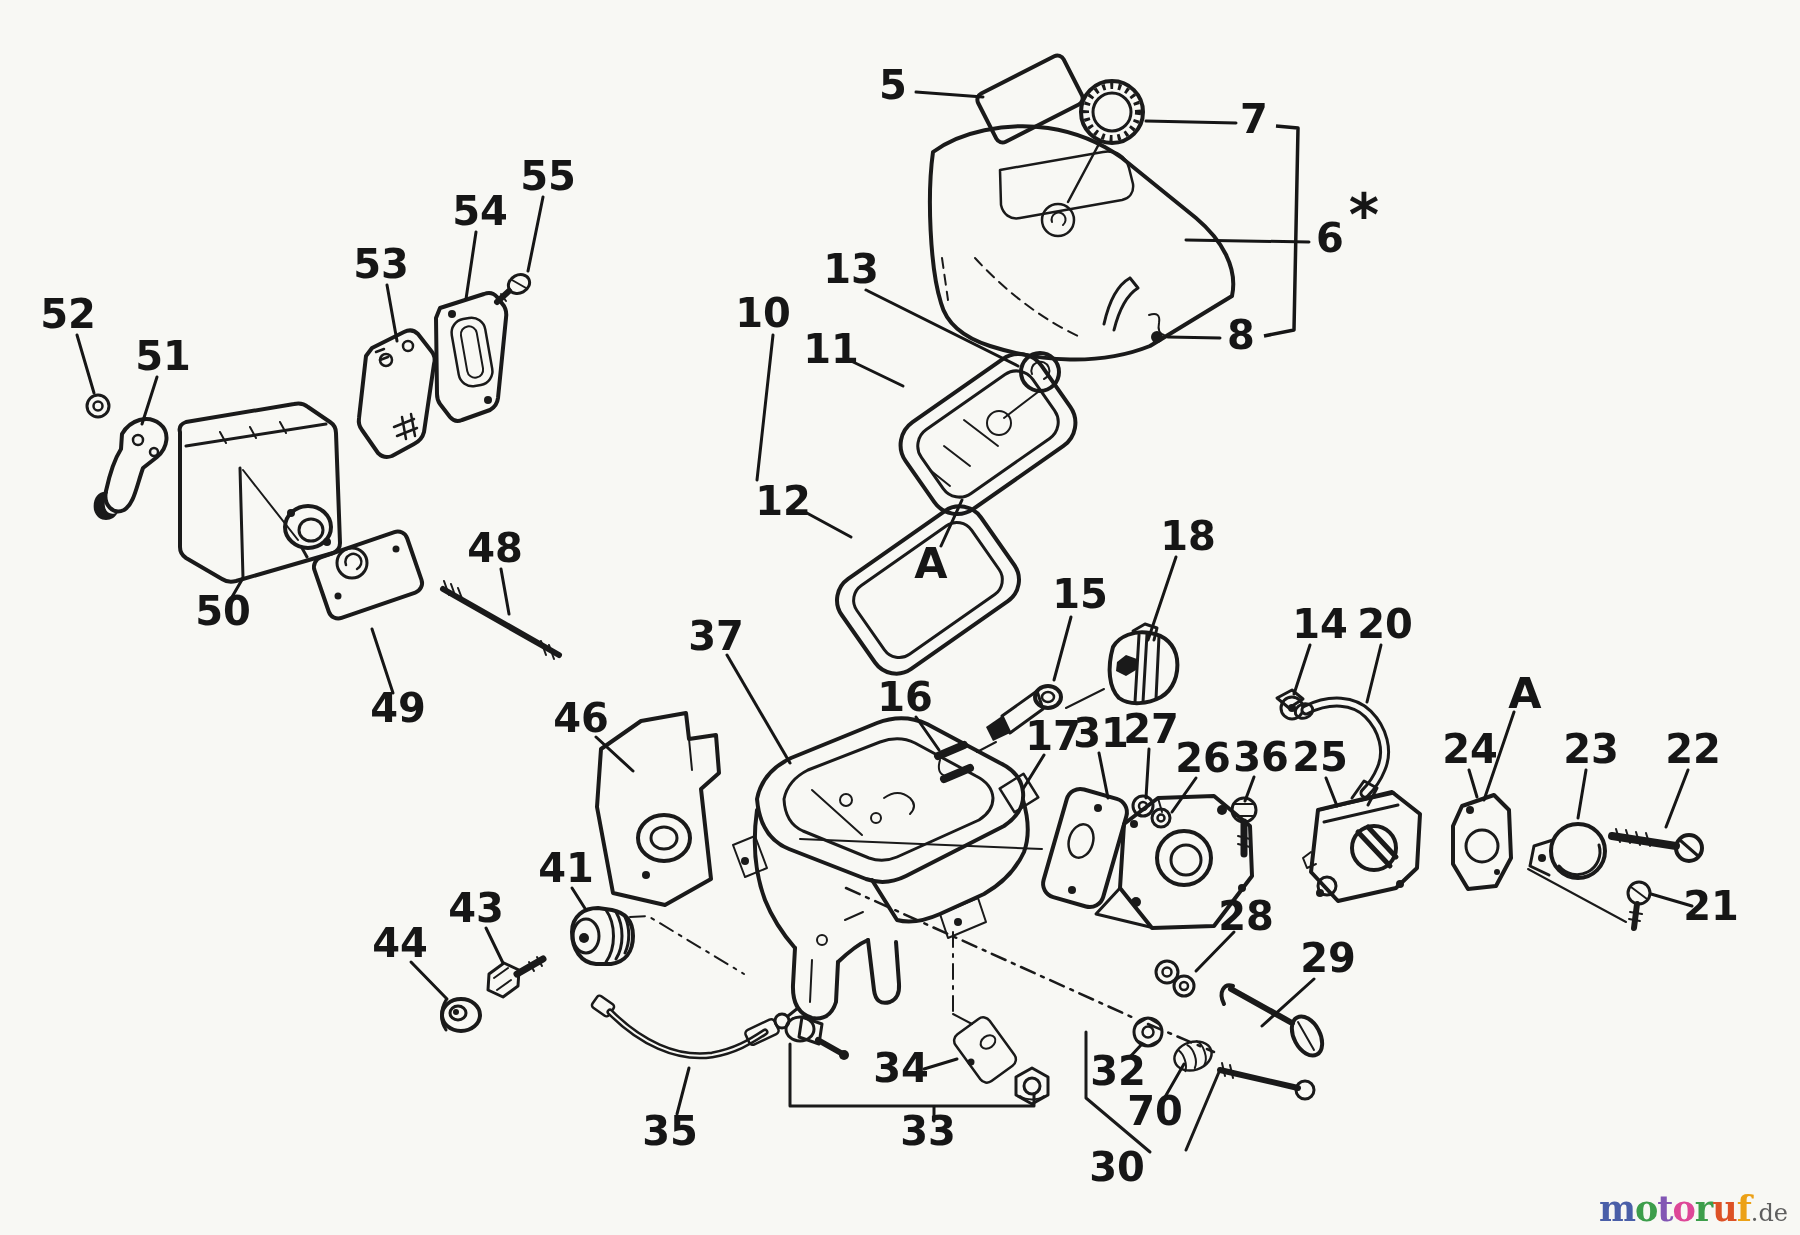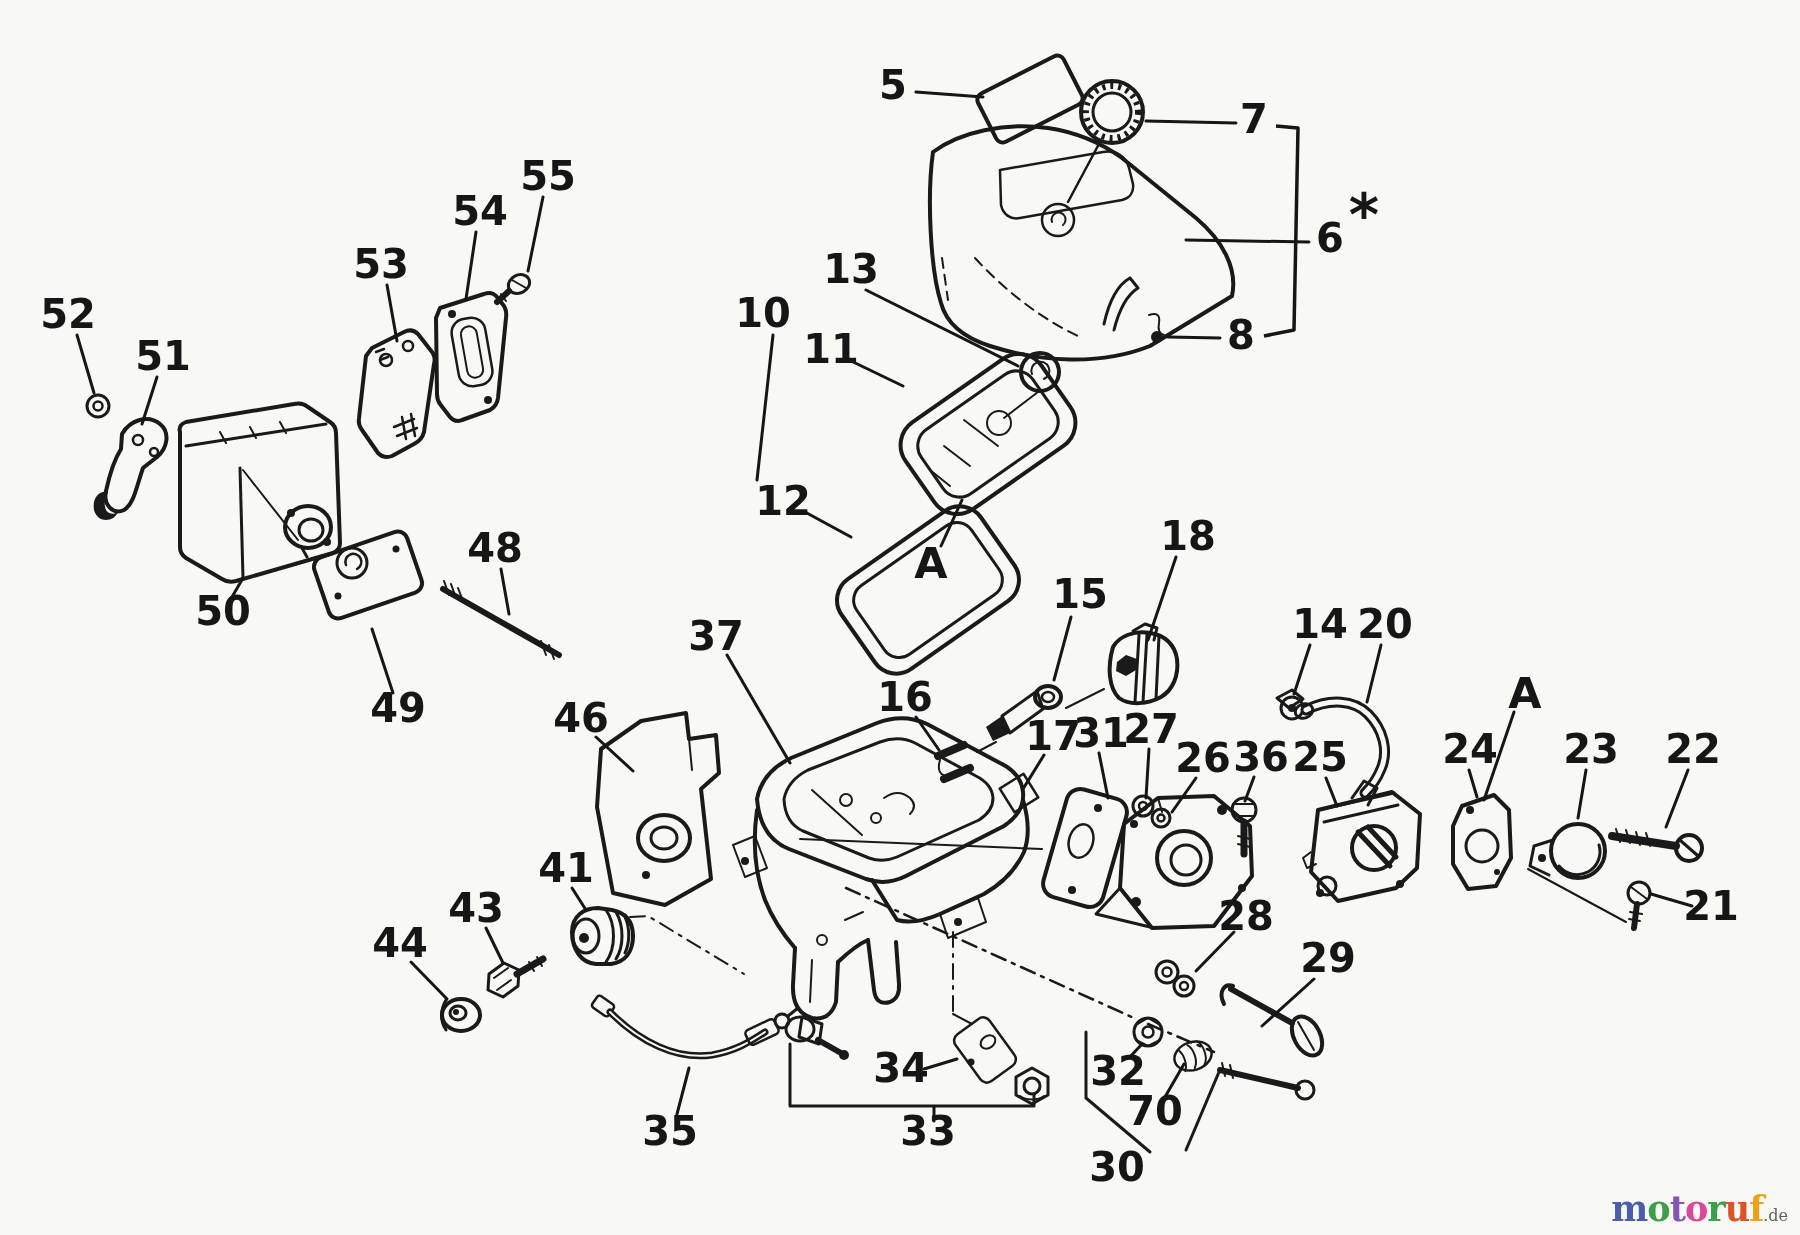--- a/index.html
+++ b/index.html
@@ -13,21 +13,21 @@
   .w6{stroke-width:6;} .w7{stroke-width:7;} .w8{stroke-width:8;}
   .fillb{fill:#1a1a1a;stroke:none;}
   .dash{stroke-dasharray:10 7;}
   .dashdot{stroke-dasharray:15 7 3 7;}
   .bgline{stroke:#f8f8f4;fill:none;stroke-linecap:round;}
   .callout{font-family:"DejaVu Sans",sans-serif;font-weight:700;font-size:40px;fill:#161616;text-anchor:middle;dominant-baseline:middle;}
   .callout.detail{font-size:43px;}
   .callout.star{font-size:58px;}
   .leader{stroke:#161616;stroke-width:3;stroke-linecap:round;}
   .watermark{position:absolute;right:12px;bottom:6px;font-family:"DejaVu Serif",serif;font-weight:700;font-size:35px;letter-spacing:-1px;white-space:nowrap;}
-  .watermark .suffix{font-size:16px;font-weight:400;letter-spacing:0;}
+  .watermark .suffix{font-size:24px;font-weight:400;letter-spacing:0;}
 </style>
 </head>
 <body>
 
 <div class="stage">
 <svg width="1800" height="1235" viewBox="0 0 1800 1235">
 
   <g>
     <rect x="-48" y="-27" width="96" height="54" rx="7" transform="translate(1030 99) rotate(-27)" class="ln"></rect>
     <circle cx="1112" cy="112" r="31" class="ln"></circle>

